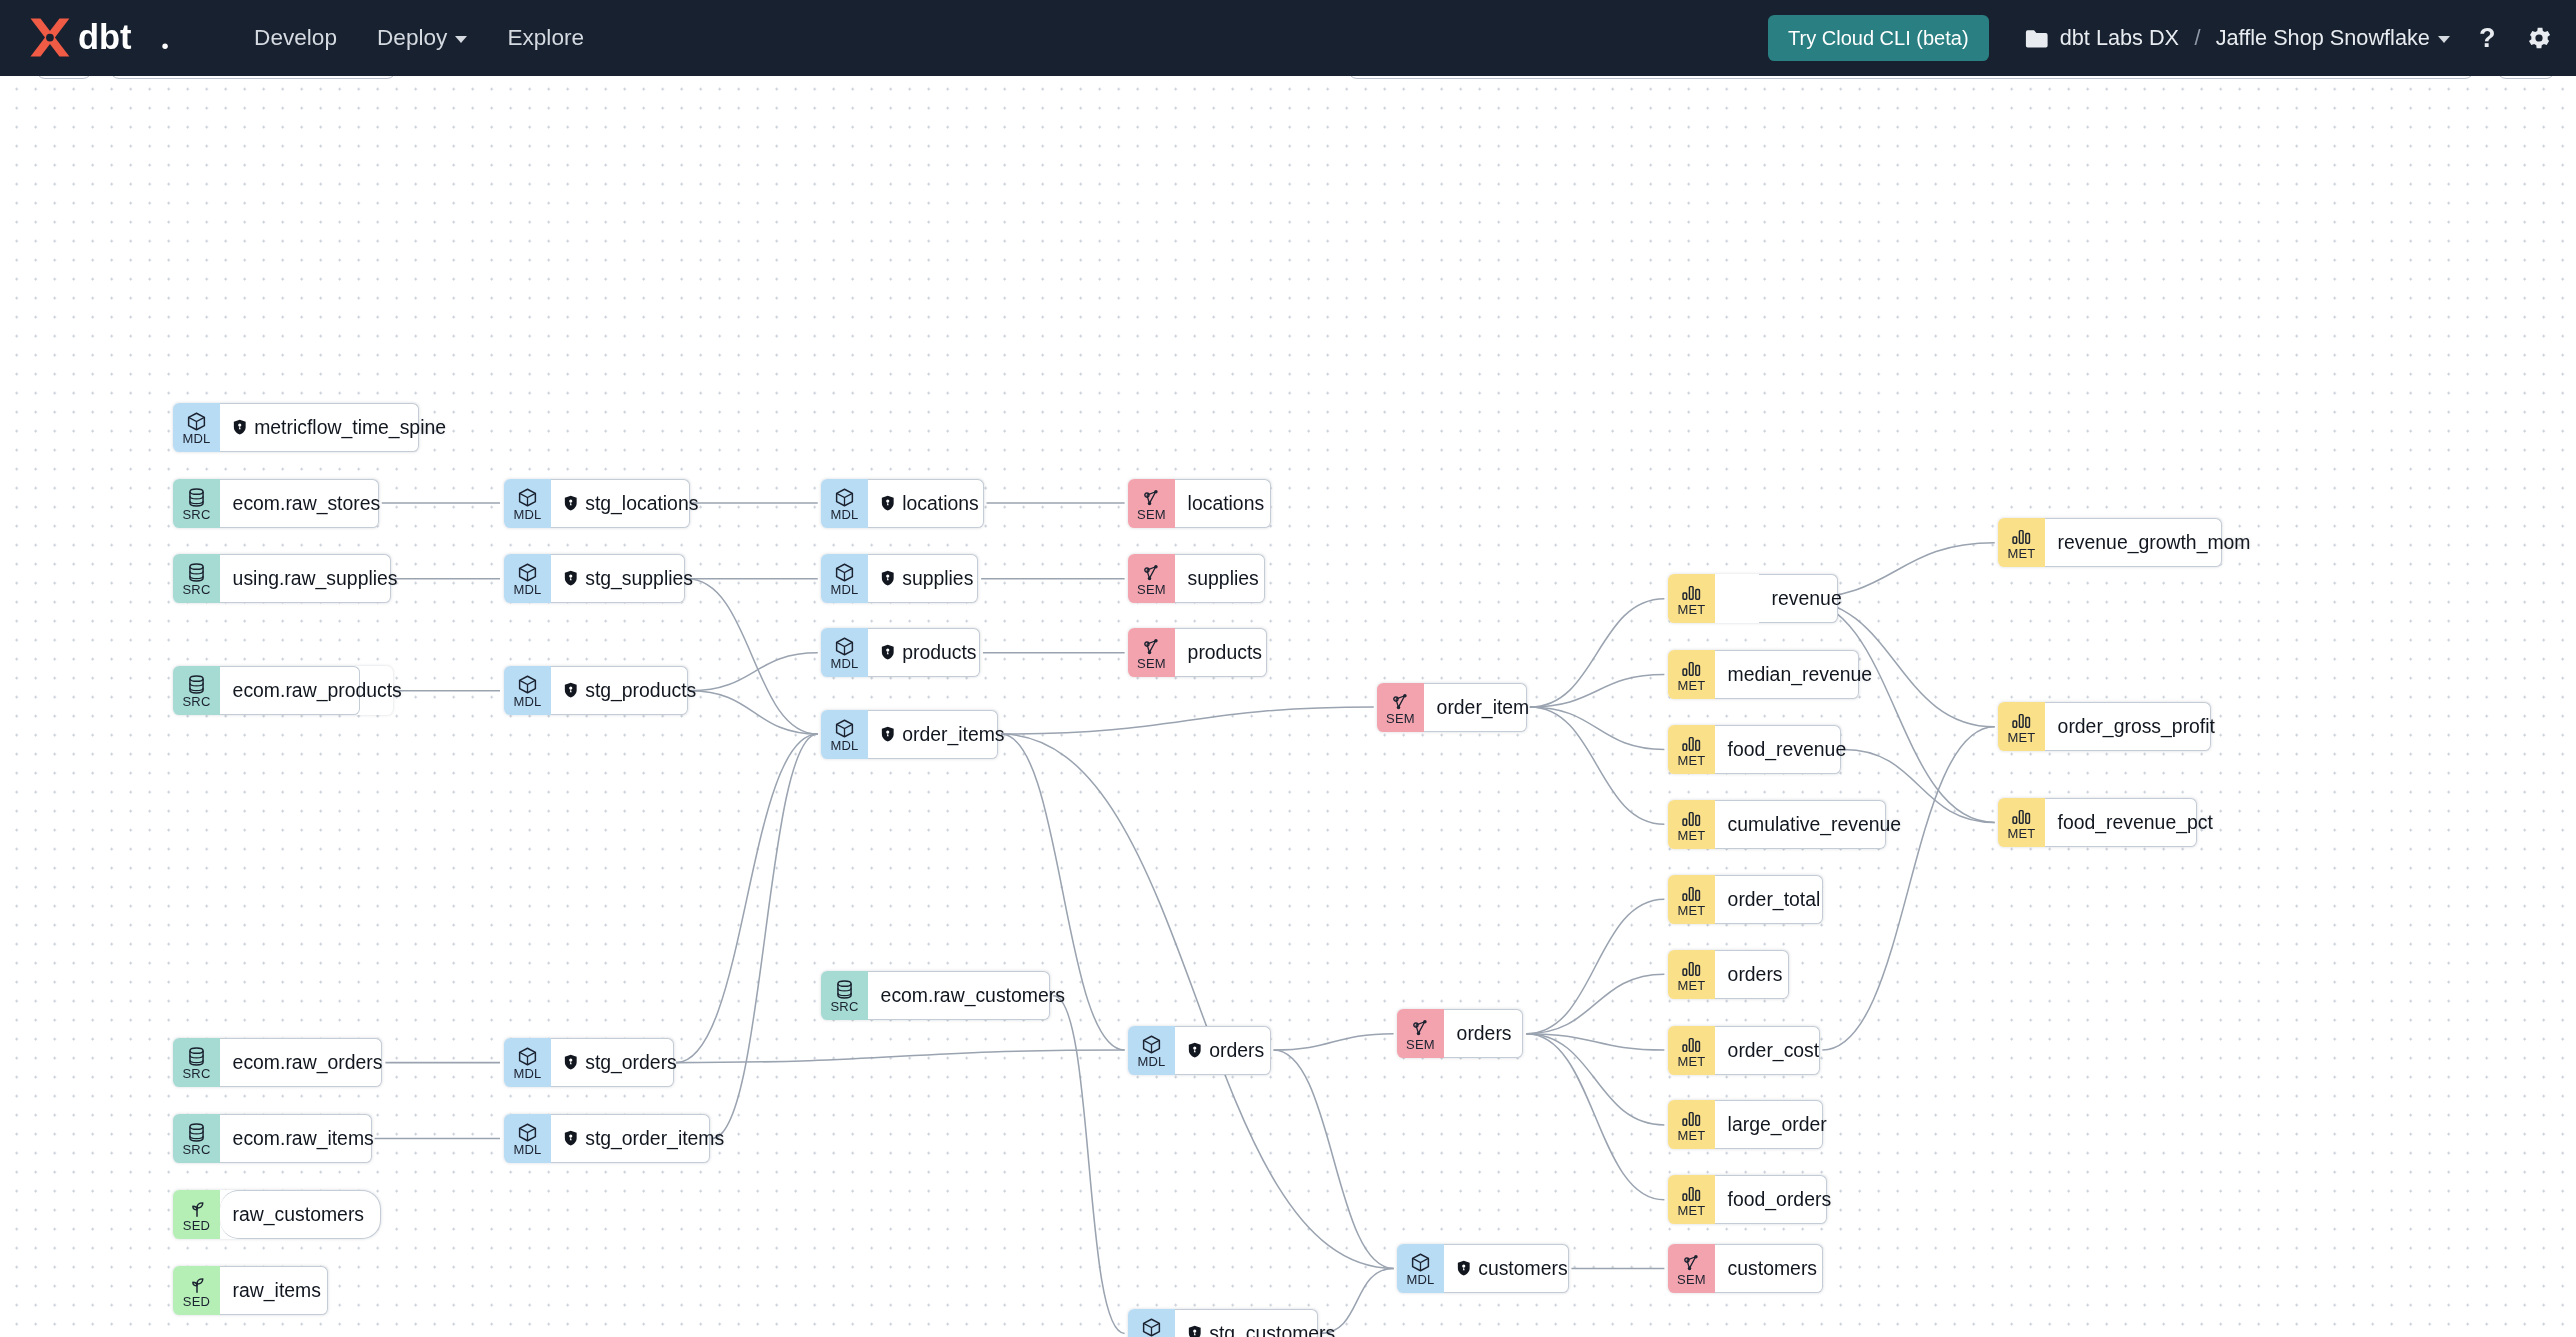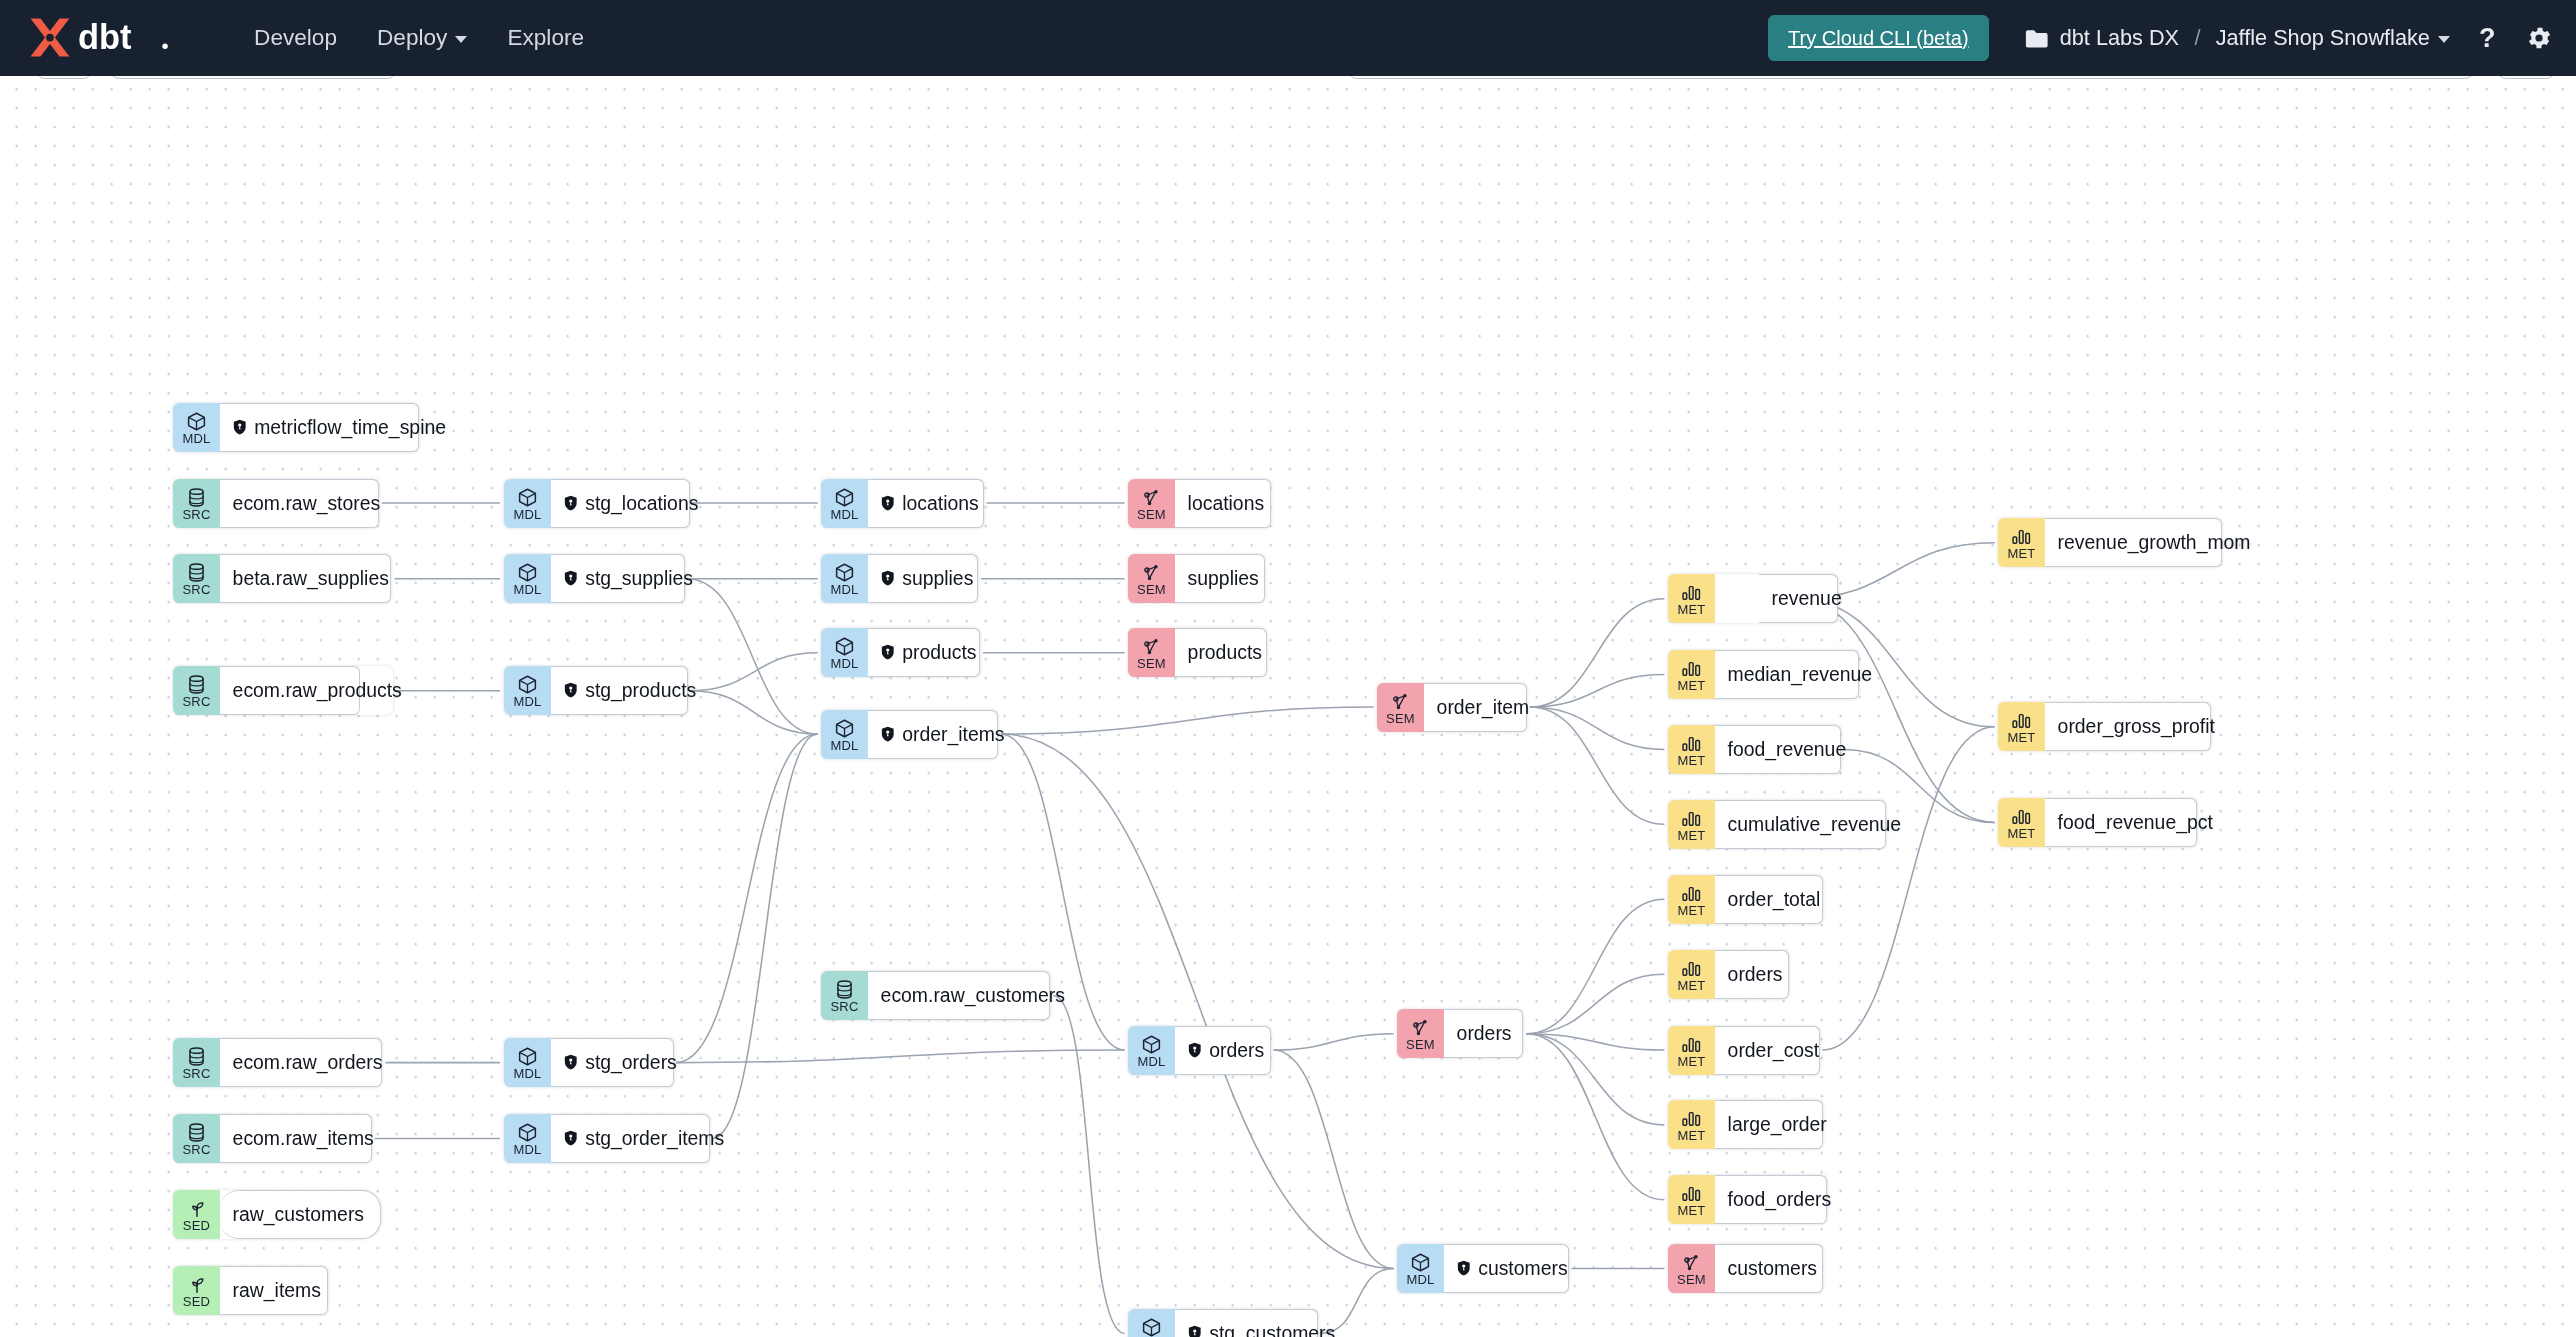--- a/index.html
+++ b/index.html
@@ -25,21 +25,20 @@
     white-space: nowrap;
   }
   .caret { display:inline-block; width: 0; height: 0;
     border-left: 6.3px solid transparent; border-right: 6.3px solid transparent;
     border-top: 7.2px solid #d5dae1; position: relative; top: 1.8px; }
   #nav-right { margin-left: auto; display: flex; align-items: center; gap: 0; }
   #cloud-cli-btn {
     background: #2a7f82; color: #fff; font-size: 20px; border: none;
     border-radius: 6.3px; padding: 11.7px 20px; cursor: pointer; white-space: nowrap;
     font-family: "Liberation Sans", sans-serif;
-    text-decoration: underline;
   }
   #breadcrumb-nav {
     display: flex; align-items: center; gap: 11.7px; margin-left: 36px;
     color: #e8ecf1; font-size: 21.7px; white-space: nowrap;
   }
   #breadcrumb-nav .sep { color: #8e98a6; margin: 0 3.6px; }
   #breadcrumb-nav .proj { display:flex; align-items:center; gap:8.1px; cursor:pointer; }
   .folder-ic { width: 23.5px; height: 19px; display:block; }
   #help-btn, #gear-btn { margin-left: 29px; cursor: pointer; display:flex; align-items:center; }
   #help-btn { font-size: 27px; color: #e8ecf1; font-weight: bold; }
@@ -264,21 +263,21 @@
             <svg width="19" height="21" viewBox="0 0 22 24">
               <ellipse cx="11" cy="5.2" rx="7.6" ry="3.1" fill="none" stroke="#1b2230" stroke-width="1.7"></ellipse>
               <path d="M3.4 5.2v13.6c0 1.7 3.4 3.1 7.6 3.1s7.6-1.4 7.6-3.1V5.2" fill="none" stroke="#1b2230" stroke-width="1.7"></path>
               <path d="M3.4 10.6c0 1.7 3.4 3.1 7.6 3.1s7.6-1.4 7.6-3.1" fill="none" stroke="#1b2230" stroke-width="1.5"></path>
               <path d="M3.4 16c0 1.7 3.4 3.1 7.6 3.1s7.6-1.4 7.6-3.1" fill="none" stroke="#1b2230" stroke-width="1.5"></path>
             </svg>
           </span>
           <span class="bl">SRC</span>
         </div>
         <div class="body" style="width: 171px;">
-          <span class="nm">beta.raw_supplies</span>
+          <span class="nm">using.raw_supplies</span>
         </div>
       </div>
       <div class="node t-src" style="left: 173px; top: 590px; width: 220px;">
         <div class="badge">
           <span class="bi">
             <svg width="19" height="21" viewBox="0 0 22 24">
               <ellipse cx="11" cy="5.2" rx="7.6" ry="3.1" fill="none" stroke="#1b2230" stroke-width="1.7"></ellipse>
               <path d="M3.4 5.2v13.6c0 1.7 3.4 3.1 7.6 3.1s7.6-1.4 7.6-3.1V5.2" fill="none" stroke="#1b2230" stroke-width="1.7"></path>
               <path d="M3.4 10.6c0 1.7 3.4 3.1 7.6 3.1s7.6-1.4 7.6-3.1" fill="none" stroke="#1b2230" stroke-width="1.5"></path>
               <path d="M3.4 16c0 1.7 3.4 3.1 7.6 3.1s7.6-1.4 7.6-3.1" fill="none" stroke="#1b2230" stroke-width="1.5"></path>

